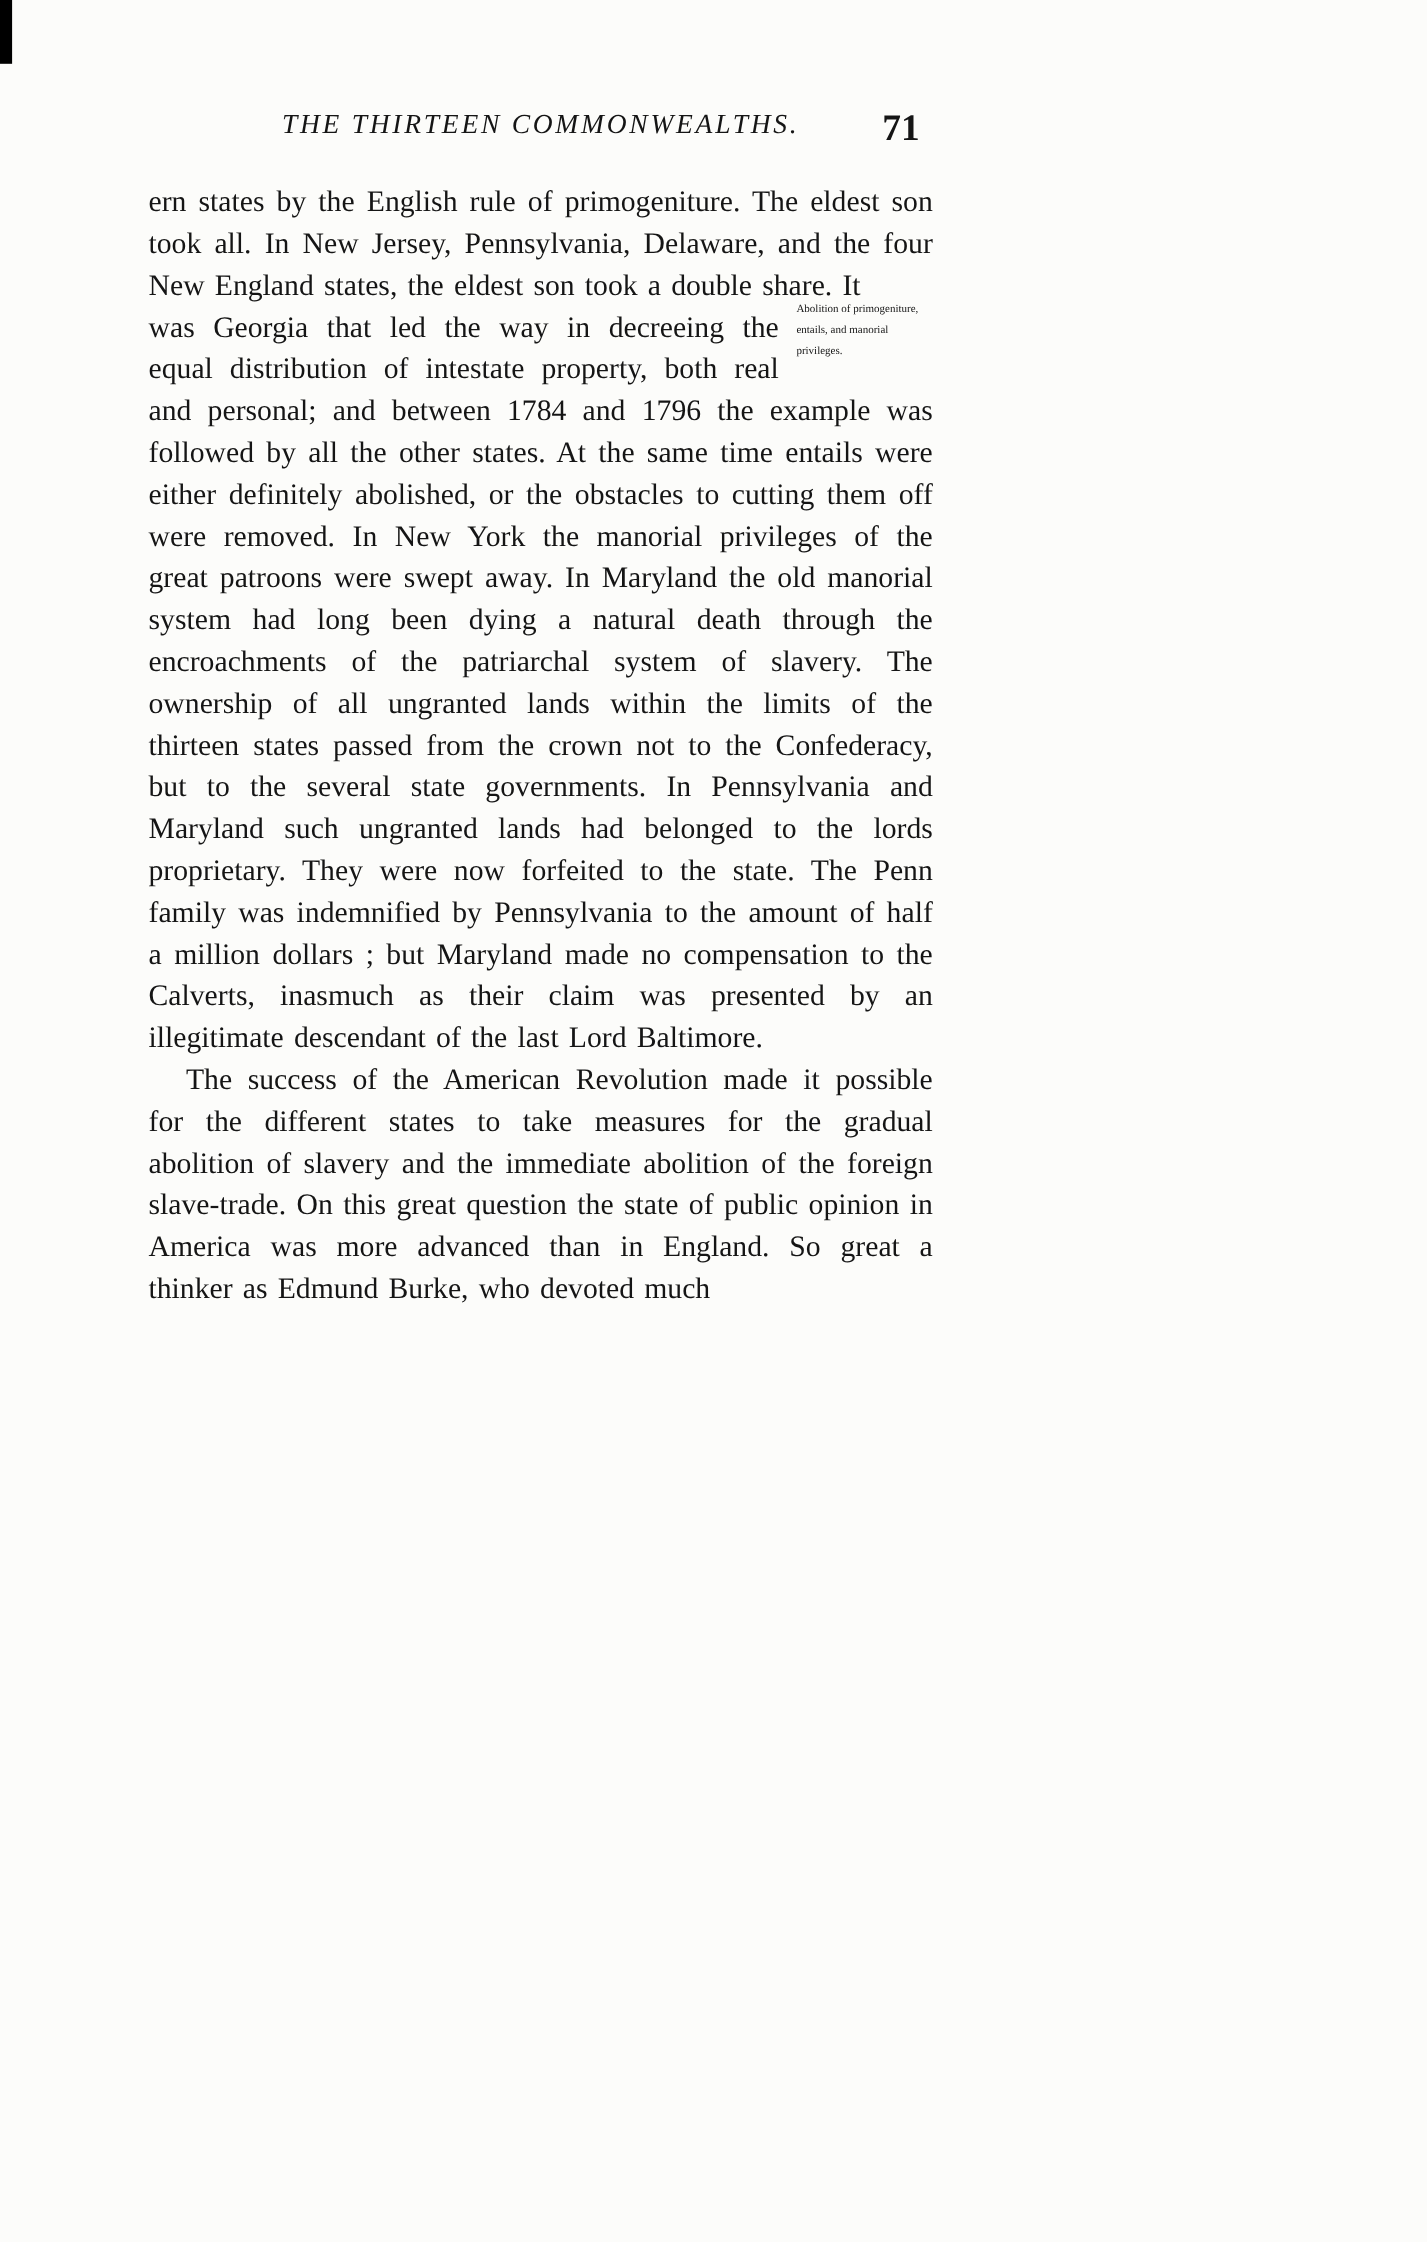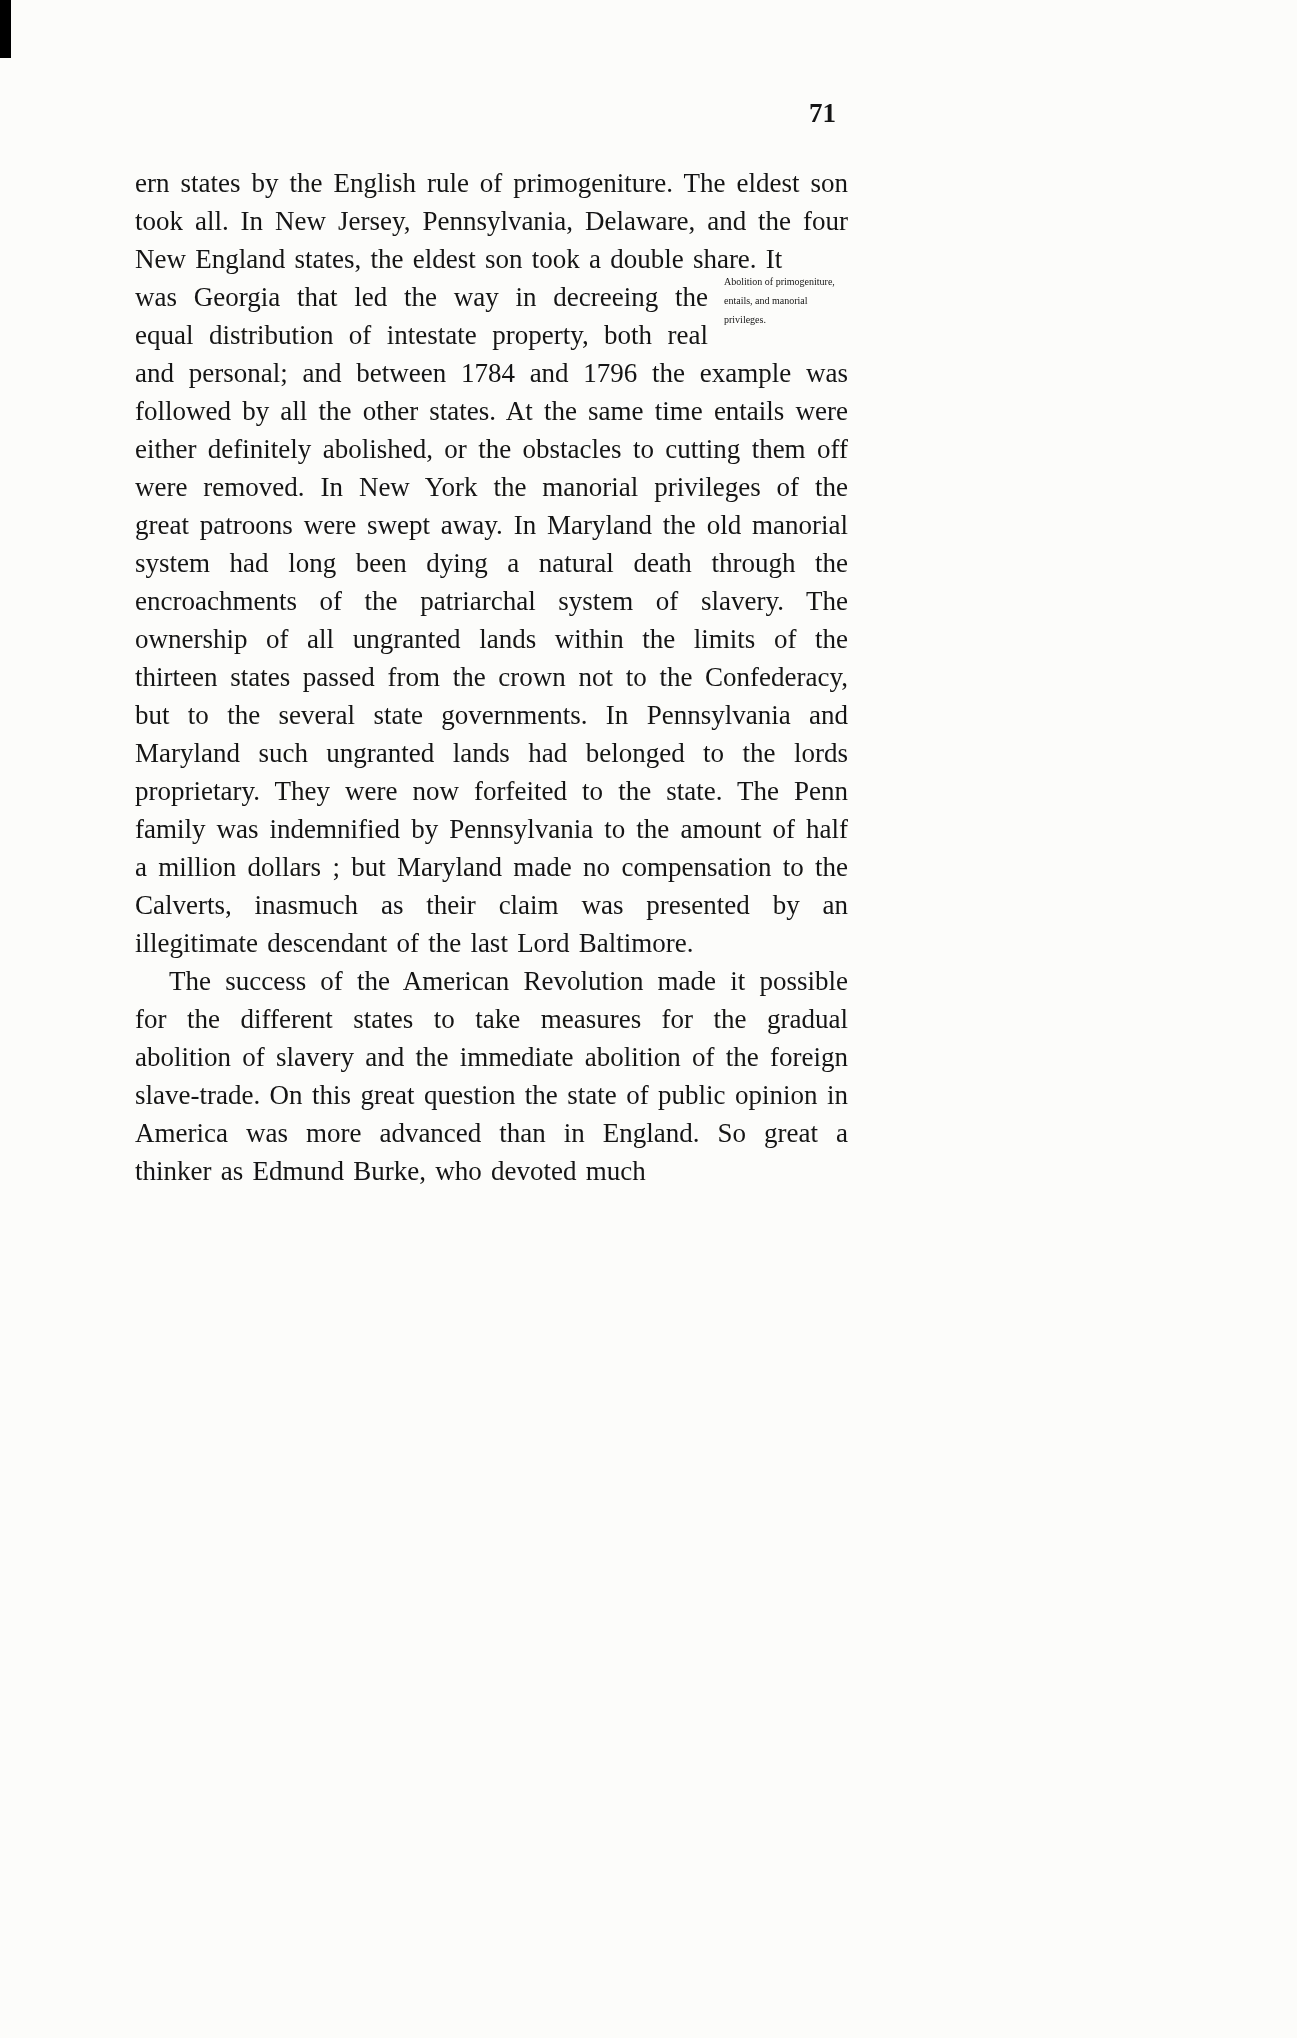--- a/index.html
+++ b/index.html
@@ -43,21 +43,21 @@
     font-size: 25px;
     letter-spacing: 2.5px;
     white-space: nowrap;
   }
   .page-number {
     position: absolute;
     right: 12px;
     top: -2px;
     font-style: normal;
     font-weight: bold;
-    font-size: 27px;
+    font-size: 34px;
     letter-spacing: 0;
   }
   .body-text {
     font-size: 27px;
     line-height: 38px;
     text-align: justify;
     word-spacing: 2.5px;
   }
   .para {
     margin: 0;
@@ -81,20 +81,21 @@
 </head>
 <body>
 
 <div class="page">
 
   <div class="corner-mark"></div>
 
   <div class="content">
 
     <div class="header">
+      <span class="header-title">THE THIRTEEN COMMONWEALTHS.</span>
       <span class="page-number">71</span>
     </div>
 
     <div class="body-text">
 
       <p class="para">ern states by the English rule of primogeniture. The eldest son took all. In New Jersey, Pennsylvania, Delaware, and the four New England states, the eldest son took a double share. It</p>
 
       <div class="para">
         <aside class="sidenote">Abolition of primogeniture, entails, and manorial privileges.</aside>
         <span>was Georgia that led the way in decreeing the equal distribution of intestate property, both real and personal; and</span>

